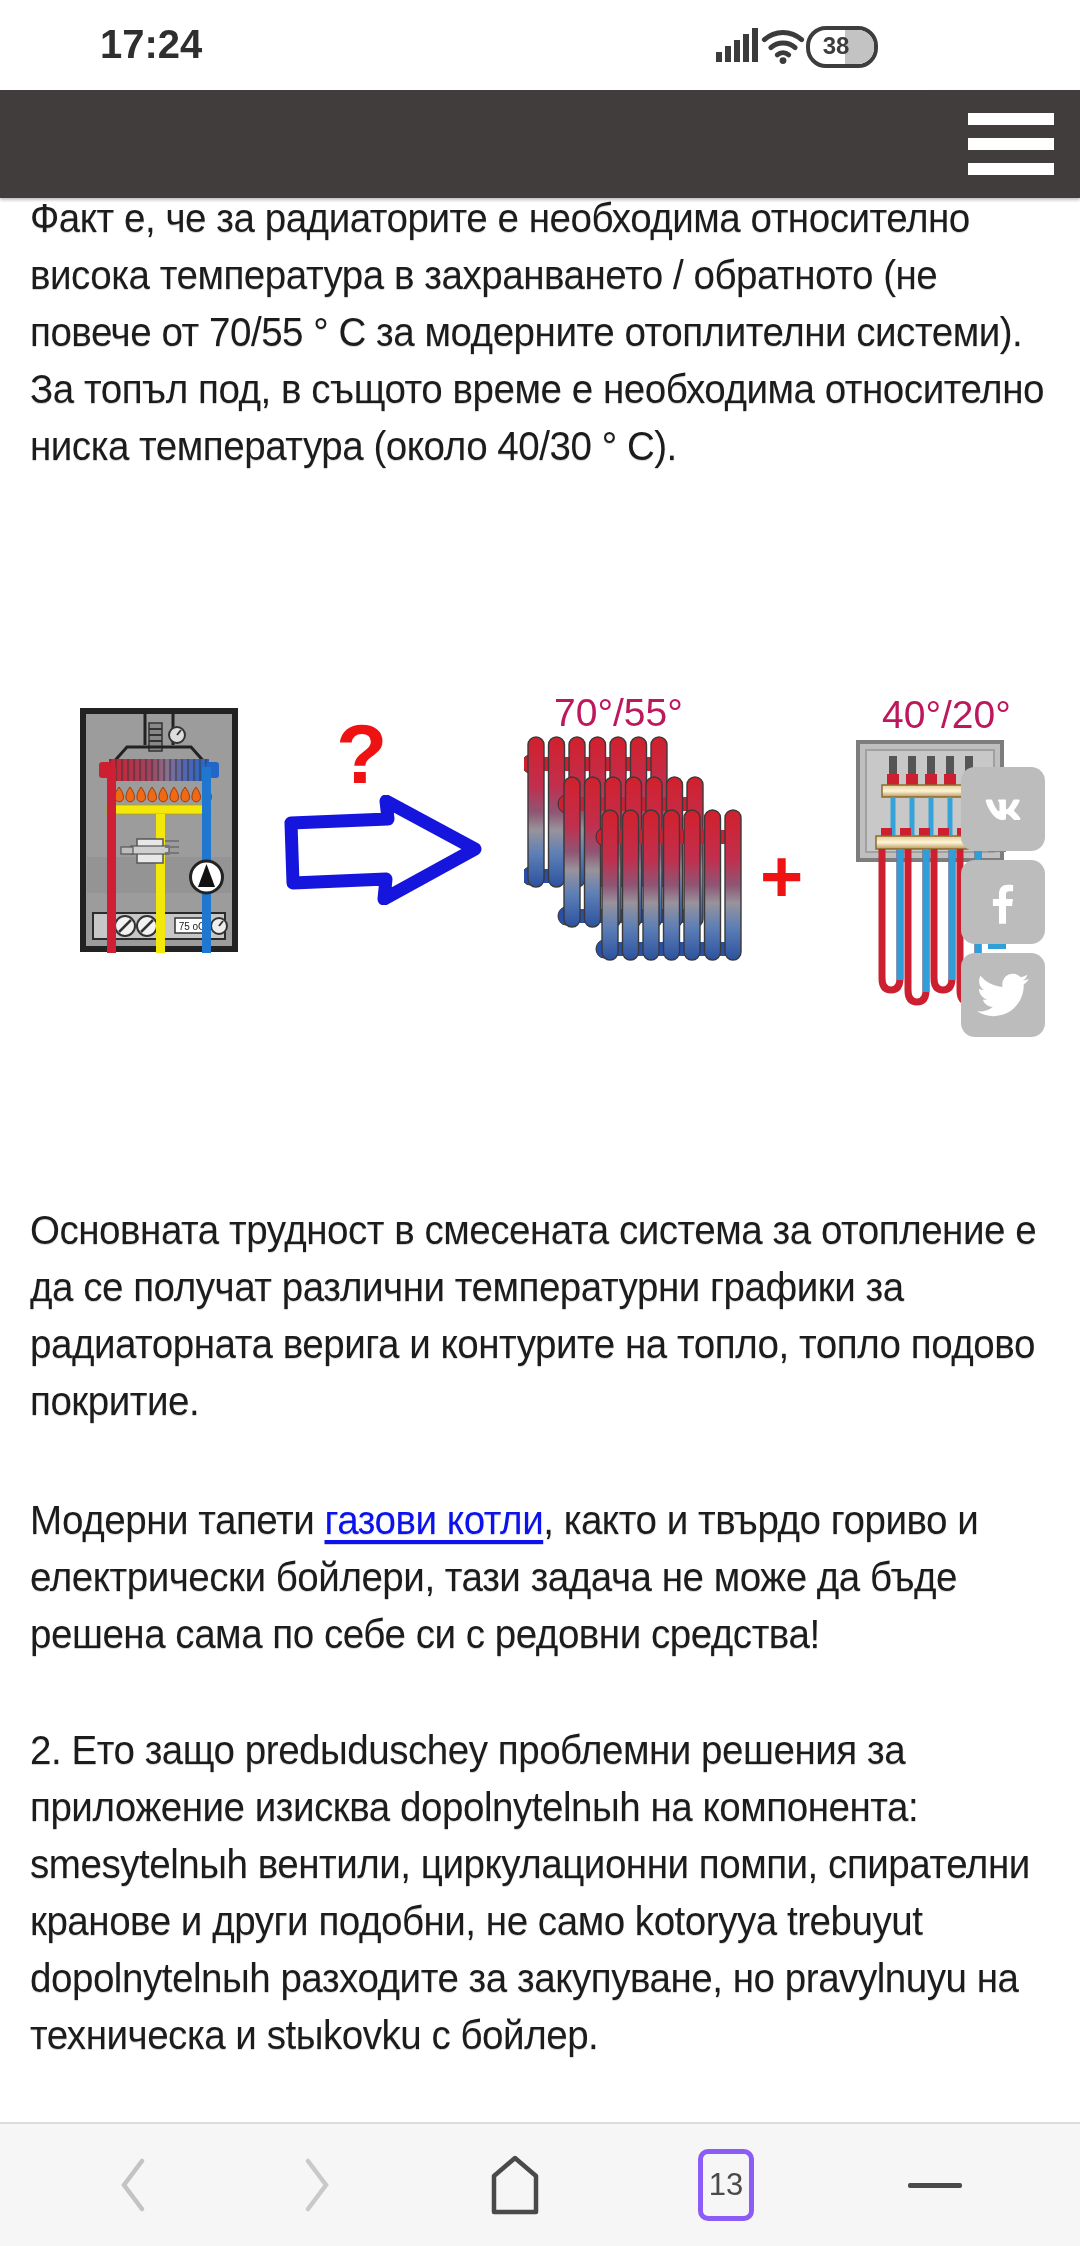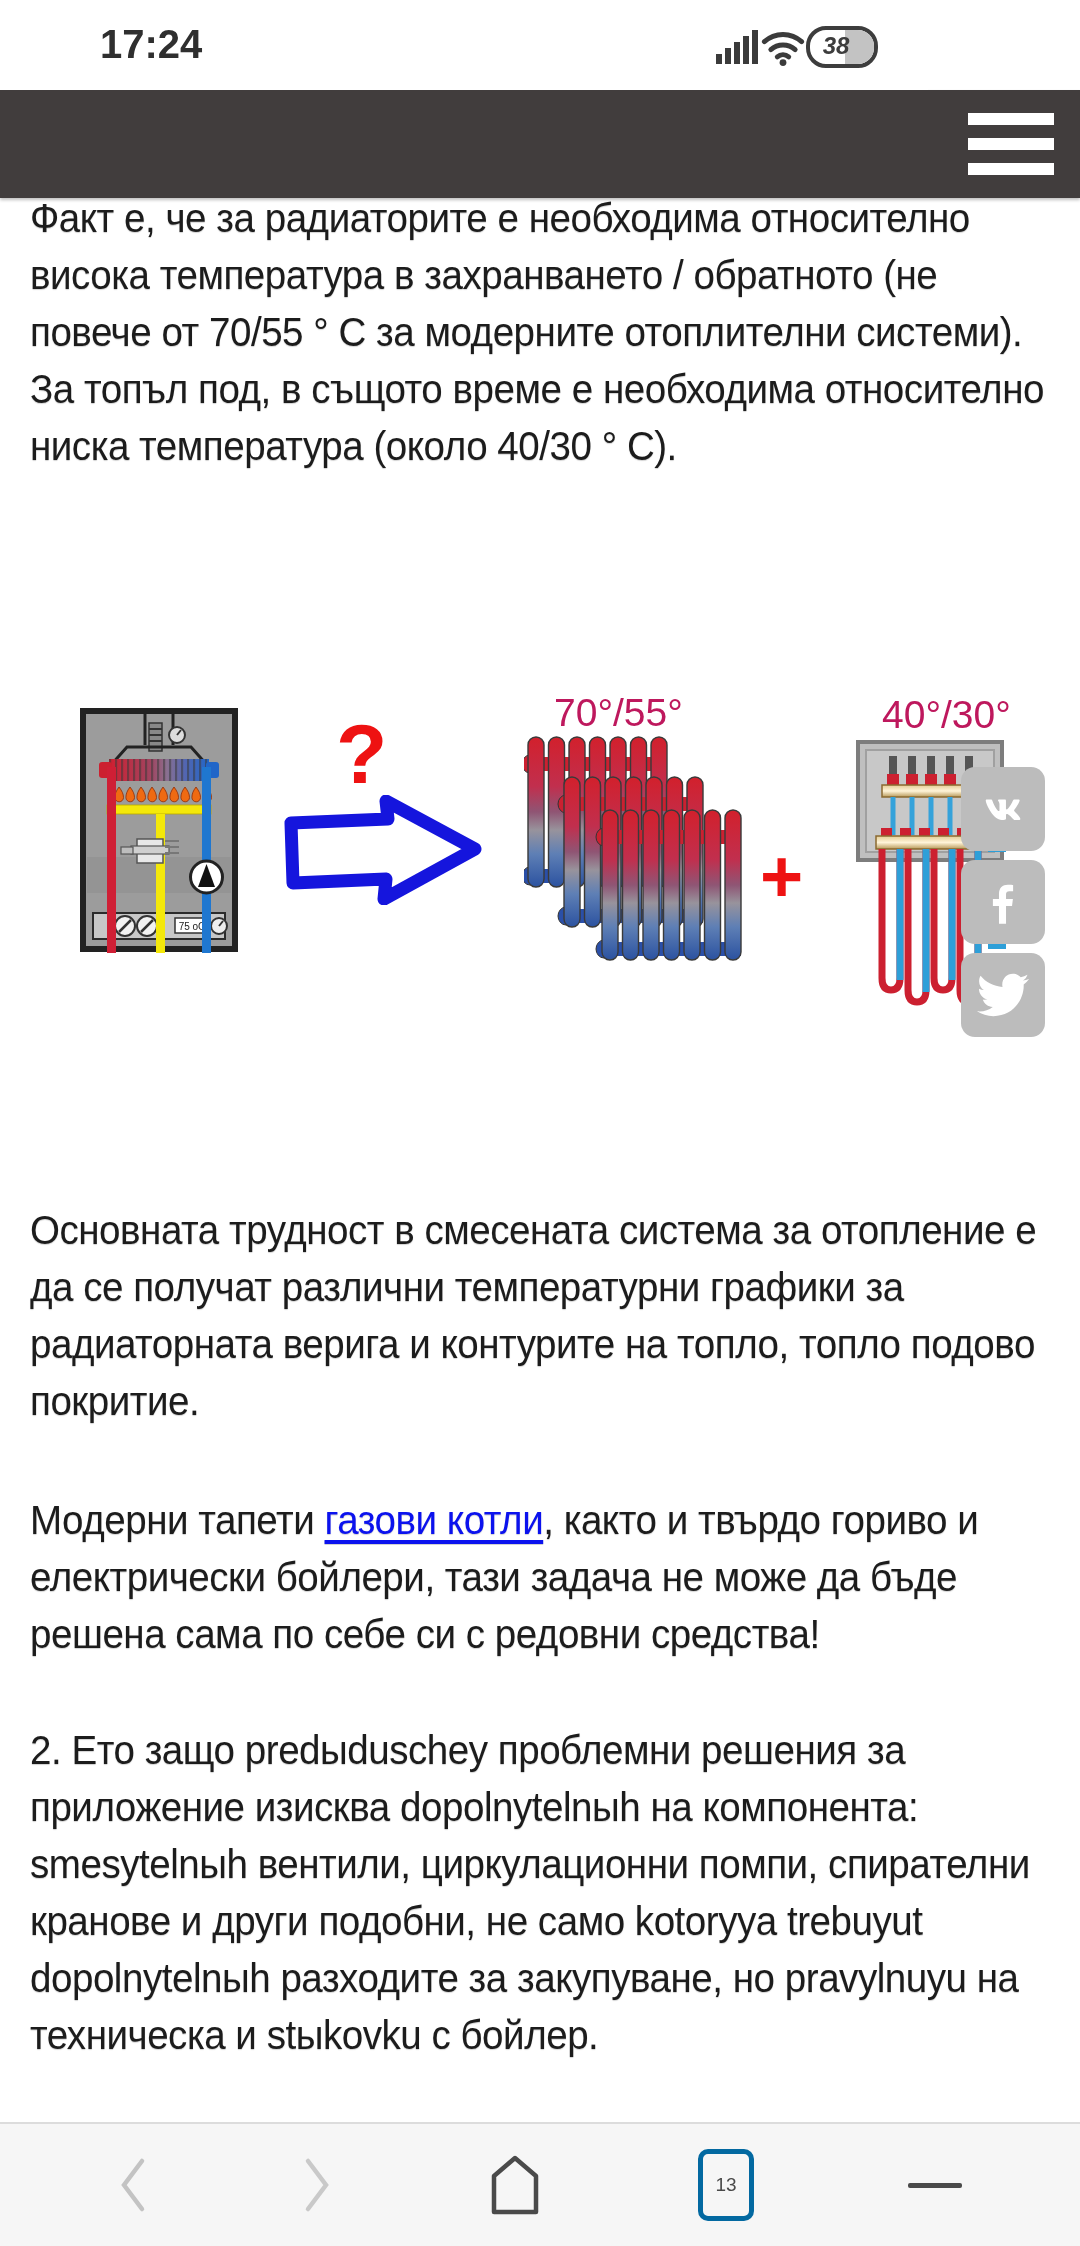--- a/index.html
+++ b/index.html
@@ -3,21 +3,21 @@
 <meta charset="utf-8">
 <style>
   html,body{margin:0;padding:0;background:#fff;}
   body{width:1080px;height:2246px;position:relative;overflow:hidden;
        font-family:"Liberation Sans",sans-serif;}
 
   
   .status-bar{position:absolute;top:0;left:0;width:928px;height:90px;background:#fff;z-index:5;}
   .status-time{position:absolute;left:100px;top:22px;font-size:40px;font-weight:700;
                color:#2f2f2f;letter-spacing:0px;}
-  .status-icons{position:absolute;right:50px;top:26px;display:flex;align-items:center;font-style:italic;}
+  .status-icons{position:absolute;right:50px;top:26px;display:flex;}
   .battery{position:relative;width:64px;height:34px;border:4px solid #3d3d3d;border-radius:20px;overflow:hidden;background:#fff;}
   .battery-fill{position:absolute;top:0;right:0;bottom:0;width:45%;background:#c3c3c3;}
   .battery-num{position:absolute;left:0;right:12px;top:2px;text-align:center;font-size:24px;font-weight:700;color:#3d3d3d;z-index:1;}
 
   
   .clip-strip{position:absolute;top:80px;left:32px;width:740px;height:16px;z-index:1;
     background:
       repeating-linear-gradient(90deg,#474444 0 9px,transparent 9px 14px,#474444 14px 19px,transparent 19px 30px,#474444 30px 34px,transparent 34px 42px),
       repeating-linear-gradient(90deg,transparent 0 47px,#474444 47px 55px,transparent 55px 71px);}
 
@@ -50,22 +50,22 @@
   .social{position:absolute;left:961px;top:79px;width:84px;z-index:3;}
   .social-btn{width:84px;height:84px;border:none;border-radius:14px;background:#bcbcbc;
               margin-bottom:9px;display:flex;align-items:center;justify-content:center;cursor:pointer;padding:0;}
   .social-btn svg{width:52px;height:52px;fill:#fff;}
 
   
   .navbar{position:absolute;top:2122px;left:0;width:1080px;height:124px;background:#f6f6f6;
           border-top:2px solid #dcdcdc;display:flex;align-items:center;justify-content:space-between;
           padding:0 118px;box-sizing:border-box;z-index:6;}
   .nav-btn{background:none;border:none;padding:0;cursor:pointer;display:flex;align-items:center;justify-content:center;}
-  .tabs-box{width:46px;height:62px;border:5px solid #0369a1;border-radius:10px;
-            display:flex;align-items:center;justify-content:center;font-size:19px;color:#4a4a4a;font-weight:400;}
+  .tabs-box{width:46px;height:62px;border:5px solid #8b5cf6;border-radius:10px;
+            display:flex;align-items:center;justify-content:center;font-size:31px;color:#4a4a4a;font-weight:400;}
   .menu-lines span{display:block;width:54px;height:5px;background:#4a4a4a;border-radius:2px;margin:13px 0;}
 </style>
 </head>
 <body>
 
 <div class="status-bar">
   <span class="status-time">17:24</span>
   <div class="status-icons">
     <svg width="44" height="38" viewBox="0 0 44 38">
       <rect x="0" y="26" width="6" height="10" fill="#3b3b3b"></rect>
@@ -202,21 +202,21 @@
           </g>
         </g>
       </defs>
       <use href="#radiator" x="2" y="2"></use>
       <use href="#radiator" x="38" y="42"></use>
       <use href="#radiator" x="76" y="75" transform="translate(0,0)"></use>
     </svg>
 
     <span class="abs plus">+</span>
 
-    <span class="abs temp-label" id="label40">40°/30°</span>
+    <span class="abs temp-label" id="label40">40°/20°</span>
 
     <svg class="abs" style="left:856px;top:52px" width="150" height="290" viewBox="0 0 150 290">
       <defs>
         <linearGradient id="brass" x1="0" y1="0" x2="0" y2="1">
           <stop offset="0" stop-color="#e3cc95"></stop>
             <stop offset="0.5" stop-color="#fff4d8"></stop>
           <stop offset="1" stop-color="#b89a5a"></stop>
         </linearGradient>
       </defs>
       <rect x="2" y="2" width="144" height="118" fill="#bfbfbf" stroke="#7d7d7d" stroke-width="4"></rect>

